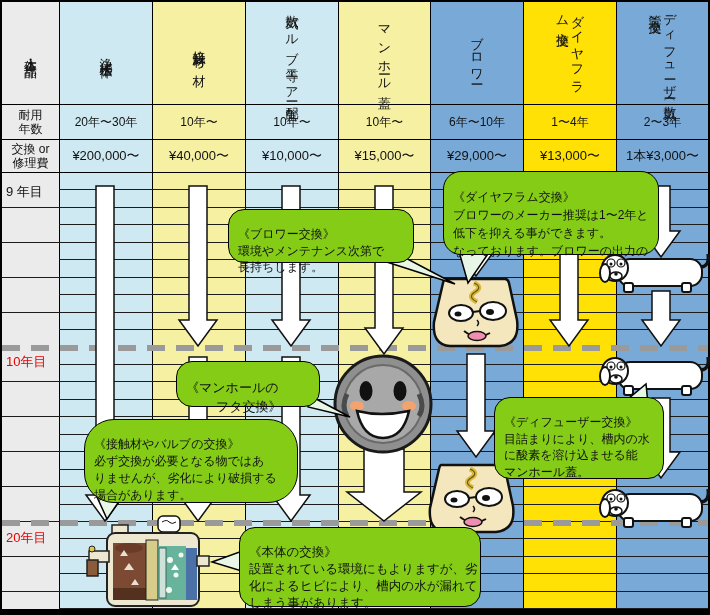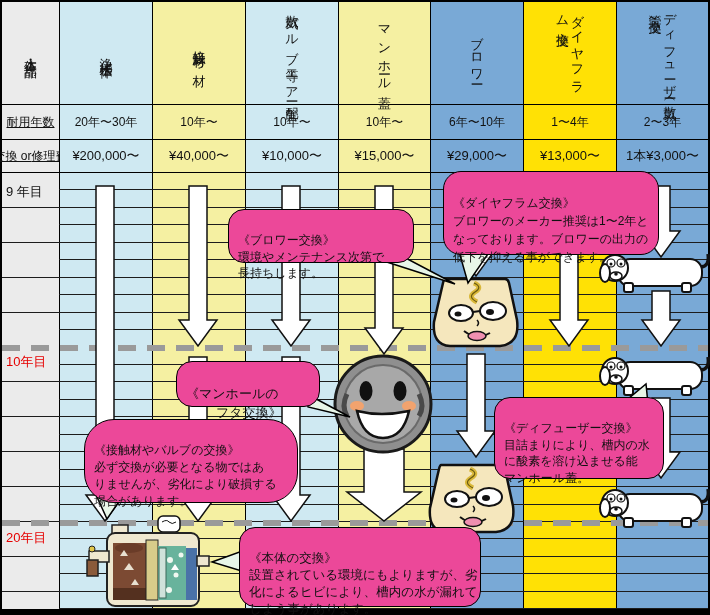--- a/index.html
+++ b/index.html
@@ -14,37 +14,37 @@
   .col2{left:152px;width:93px;background:#f5f0a2;}
   .col3{left:245px;width:93px;background:#cfe9f2;}
   .col4{left:338px;width:92px;background:#f5f0a2;}
   .col5{left:430px;width:93px;background:#79a9d6;}
   .col6{left:523px;width:93px;background:#ffe105;}
   .col7{left:616px;width:92px;background:#79a9d6;}
   .hcell{height:103px;border-bottom:1.5px solid #000;display:flex;align-items:center;justify-content:center;}
   .vtext{writing-mode:vertical-rl;text-orientation:mixed;font-size:13px;letter-spacing:2px;line-height:15px;max-height:96px;color:#111;}
   .lcell{height:35px;border-bottom:1.5px solid #000;display:flex;align-items:center;justify-content:center;font-size:12px;color:#111;white-space:nowrap;}
   .ccell{height:33px;border-bottom:1.5px solid #000;display:flex;align-items:center;justify-content:center;font-size:13px;color:#111;white-space:nowrap;}
-  .twoline{display:flex;flex-direction:row;align-items:center;font-size:12px;line-height:14px;color:#111;text-decoration:underline;}
+  .twoline{display:flex;flex-direction:column;align-items:center;font-size:12px;line-height:14px;color:#111;}
   
   #grid-years{position:absolute;left:59px;top:173px;width:649px;height:436px;z-index:10;
     background:repeating-linear-gradient(to bottom,transparent 0,transparent 16.45px,#1c1c1c 16.45px,#1c1c1c 17.45px);}
   #grid-label{position:absolute;left:2px;top:173px;width:57px;height:436px;z-index:10;
     background:repeating-linear-gradient(to bottom,transparent 0,transparent 33.9px,#1c1c1c 33.9px,#1c1c1c 34.9px);}
   .dash-line{position:absolute;left:2px;width:706px;height:6px;z-index:12;
     background:repeating-linear-gradient(to right,#9a9a9a 0,#9a9a9a 18px,transparent 18px,transparent 29px);}
   #dash10{top:345px;} #dash20{top:520px;}
   .yr-label{position:absolute;left:6px;z-index:15;font-size:13px;white-space:nowrap;}
   #year1{top:183px;color:#111;}
   #year10{top:353px;color:#e60000;}
   #year20{top:529px;color:#e60000;}
   #art{position:absolute;left:0;top:0;z-index:20;pointer-events:none;}
   
-  .bubble{position:absolute;z-index:30;background:#ec4899;border:1.5px solid #000;border-radius:16px;
-    padding:22px 9px;color:#111;font-size:12px;line-height:16.5px;white-space:nowrap;}
+  .bubble{position:absolute;z-index:30;background:#84cc16;border:1.5px solid #000;border-radius:16px;
+    padding:16px 9px;color:#111;font-size:12px;line-height:16.5px;white-space:nowrap;}
   #bub-blower{left:228px;top:209px;width:186px;height:54px;}
   #bub-diaphragm{left:443px;top:171px;width:216px;height:84px;border-radius:18px;line-height:18px;}
   #bub-manhole{left:176px;top:361px;width:144px;height:46px;font-size:13px;line-height:19px;}
   #bub-manhole .line2{padding-left:30px;}
   #bub-contact{left:84px;top:419px;width:214px;height:84px;line-height:17px;border-radius:30px;}
   #bub-diffuser{left:494px;top:397px;width:170px;height:82px;line-height:16.5px;}
   #bub-tank{left:239px;top:527px;width:242px;height:80px;line-height:17px;font-size:12.5px;}
 </style>
 </head>
 <body>
@@ -239,22 +239,22 @@
 
   <div id="bub-blower" class="bubble">
     <div>《ブロワー交換》</div>
     <div>環境やメンテナンス次第で</div>
     <div>長持ちします。</div>
   </div>
 
   <div id="bub-diaphragm" class="bubble">
     <div>《ダイヤフラム交換》</div>
     <div>ブロワーのメーカー推奨は1〜2年と</div>
+    <div>低下を抑える事ができます。</div>
     <div>なっております。ブロワーの出力の</div>
-    <div>低下を抑える事ができます。</div>
   </div>
 
   <div id="bub-manhole" class="bubble">
     <div>《マンホールの</div>
     <div class="line2">フタ交換》</div>
   </div>
 
   <div id="bub-contact" class="bubble">
     <div>《接触材やバルブの交換》</div>
     <div>必ず交換が必要となる物ではあ</div>

